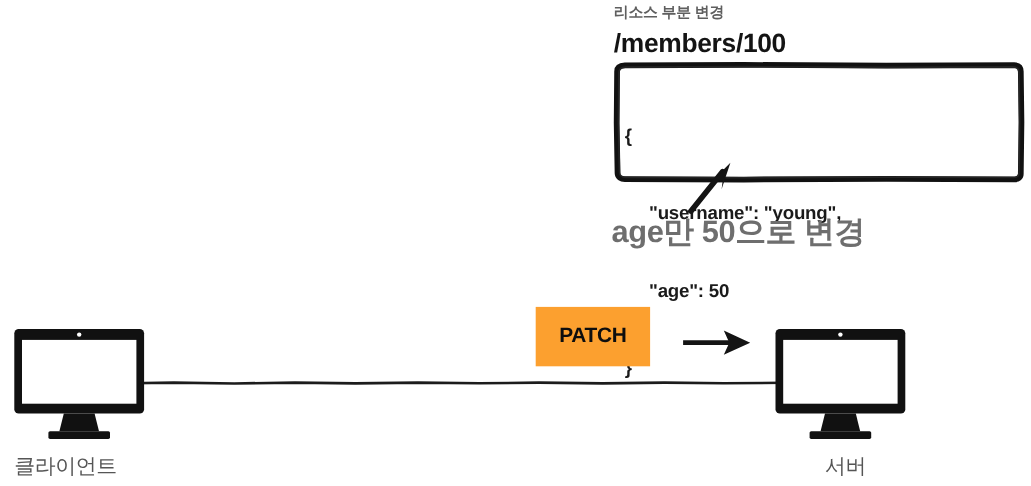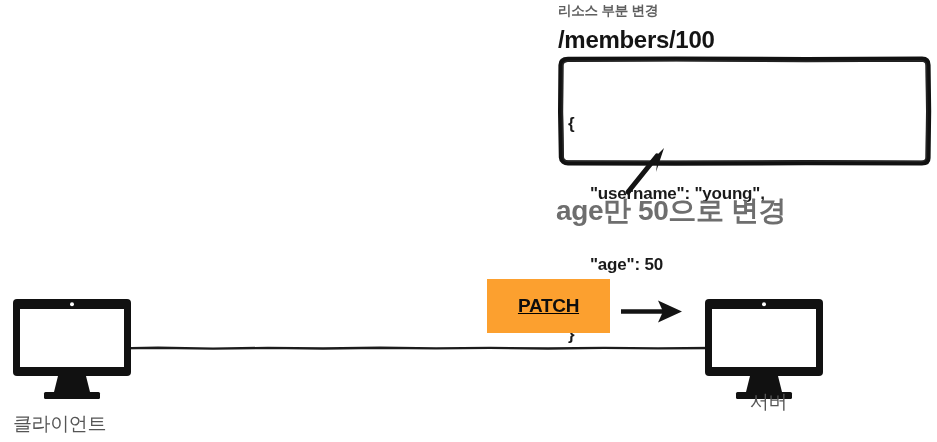--- a/index.html
+++ b/index.html
@@ -93,27 +93,26 @@
     top: 341px;
     width: 595px;
     height: 14px;
     overflow: visible;
   }
 
   
   #method-badge {
     left: 487px;
     top: 279px;
-    width: 123px;
+    width: 104px;
     height: 54px;
     background: #FCA02F;
     display: flex;
     align-items: center;
     justify-content: center;
-    text-decoration: underline;
   }
   #method-badge-label {
     font-size: 19px;
     font-weight: bold;
     color: #0e0e0e;
     letter-spacing: -0.3px;
   }
   #method-arrow {
     left: 618px;
     top: 298px;
@@ -129,21 +128,21 @@
 
   
   .endpoint-label {
     font-size: 19px;
     font-weight: normal;
     color: #555555;
     letter-spacing: -0.4px;
     white-space: nowrap;
   }
   #client-label { left: 13px; top: 411px; }
-  #server-label { left: 750px; top: 389px; }
+  #server-label { left: 750px; top: 411px; }
 </style>
 </head>
 <body>
 
 <div id="stage">
 
   <div class="abs" id="resource-caption">리소스 부분 변경</div>
 
   <div class="abs" id="resource-path">/members/100</div>
 

